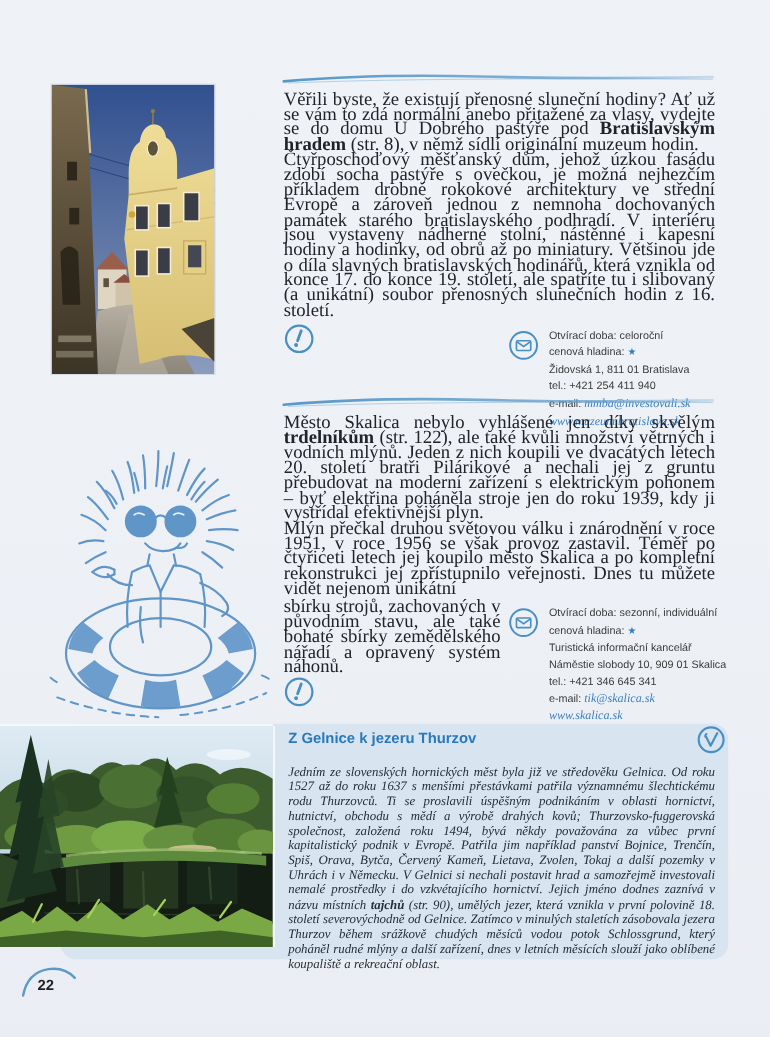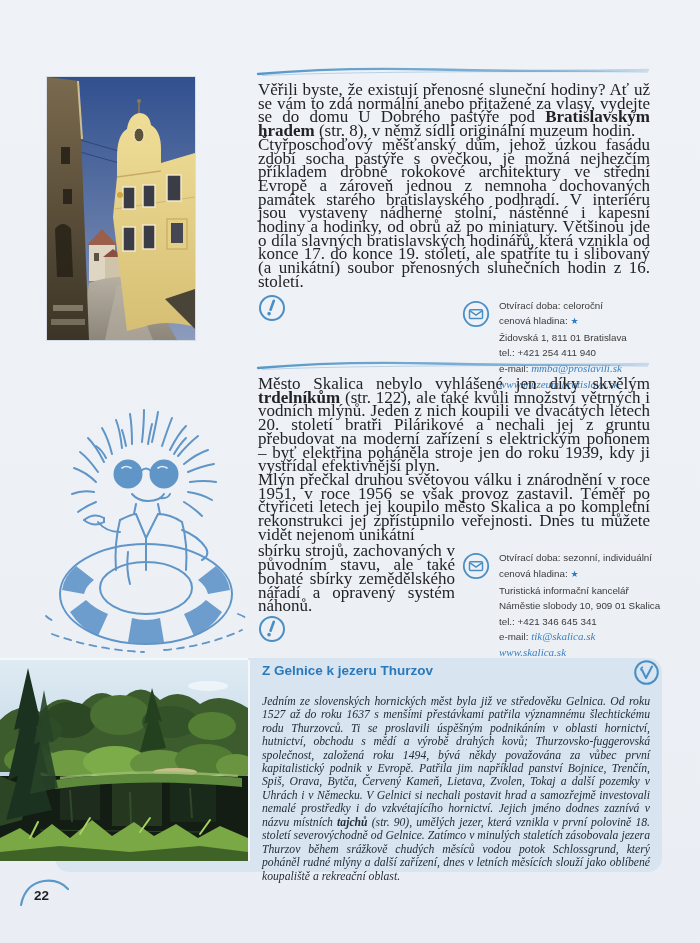--- a/index.html
+++ b/index.html
@@ -154,21 +154,21 @@
               <circle cx="14" cy="14" r="12.2" fill="none" stroke="#4a8fc4" stroke-width="1.8"></circle>
               <rect x="7.5" y="9.8" width="13" height="8.8" rx="1" fill="none" stroke="#4a8fc4" stroke-width="1.5"></rect>
               <path d="M8 10.8 L14 15 L20 10.8" fill="none" stroke="#4a8fc4" stroke-width="1.5"></path>
             </svg>
           </div>
           <div class="clines">
             <div class="cl">Otvírací doba: celoroční</div>
             <div class="cl"><span>cenová hladina:</span> <span class="star">★</span></div>
             <div class="cl">Židovská 1, 811 01 Bratislava</div>
             <div class="cl">tel.: +421 254 411 940</div>
-            <div class="cl"><span>e-mail:</span> <a class="lnk">mmba@proslavili.sk</a></div>
+            <div class="cl"><span>e-mail:</span> <a class="lnk">mmba@investovali.sk</a></div>
             <div class="cl"><a class="lnk">www.muzeum.bratislava.sk</a></div>
           </div>
         </div>
       </div>
     </div>
   </section>
 
   <section class="sec sec2">
     <svg class="brush" width="394" height="12" viewBox="0 0 394 12">
       <path d="M2,9 Q80,2 180,4.5 Q280,7 392,5" fill="none" stroke="url(#bsg)" stroke-width="2.4" stroke-linecap="round"></path>

